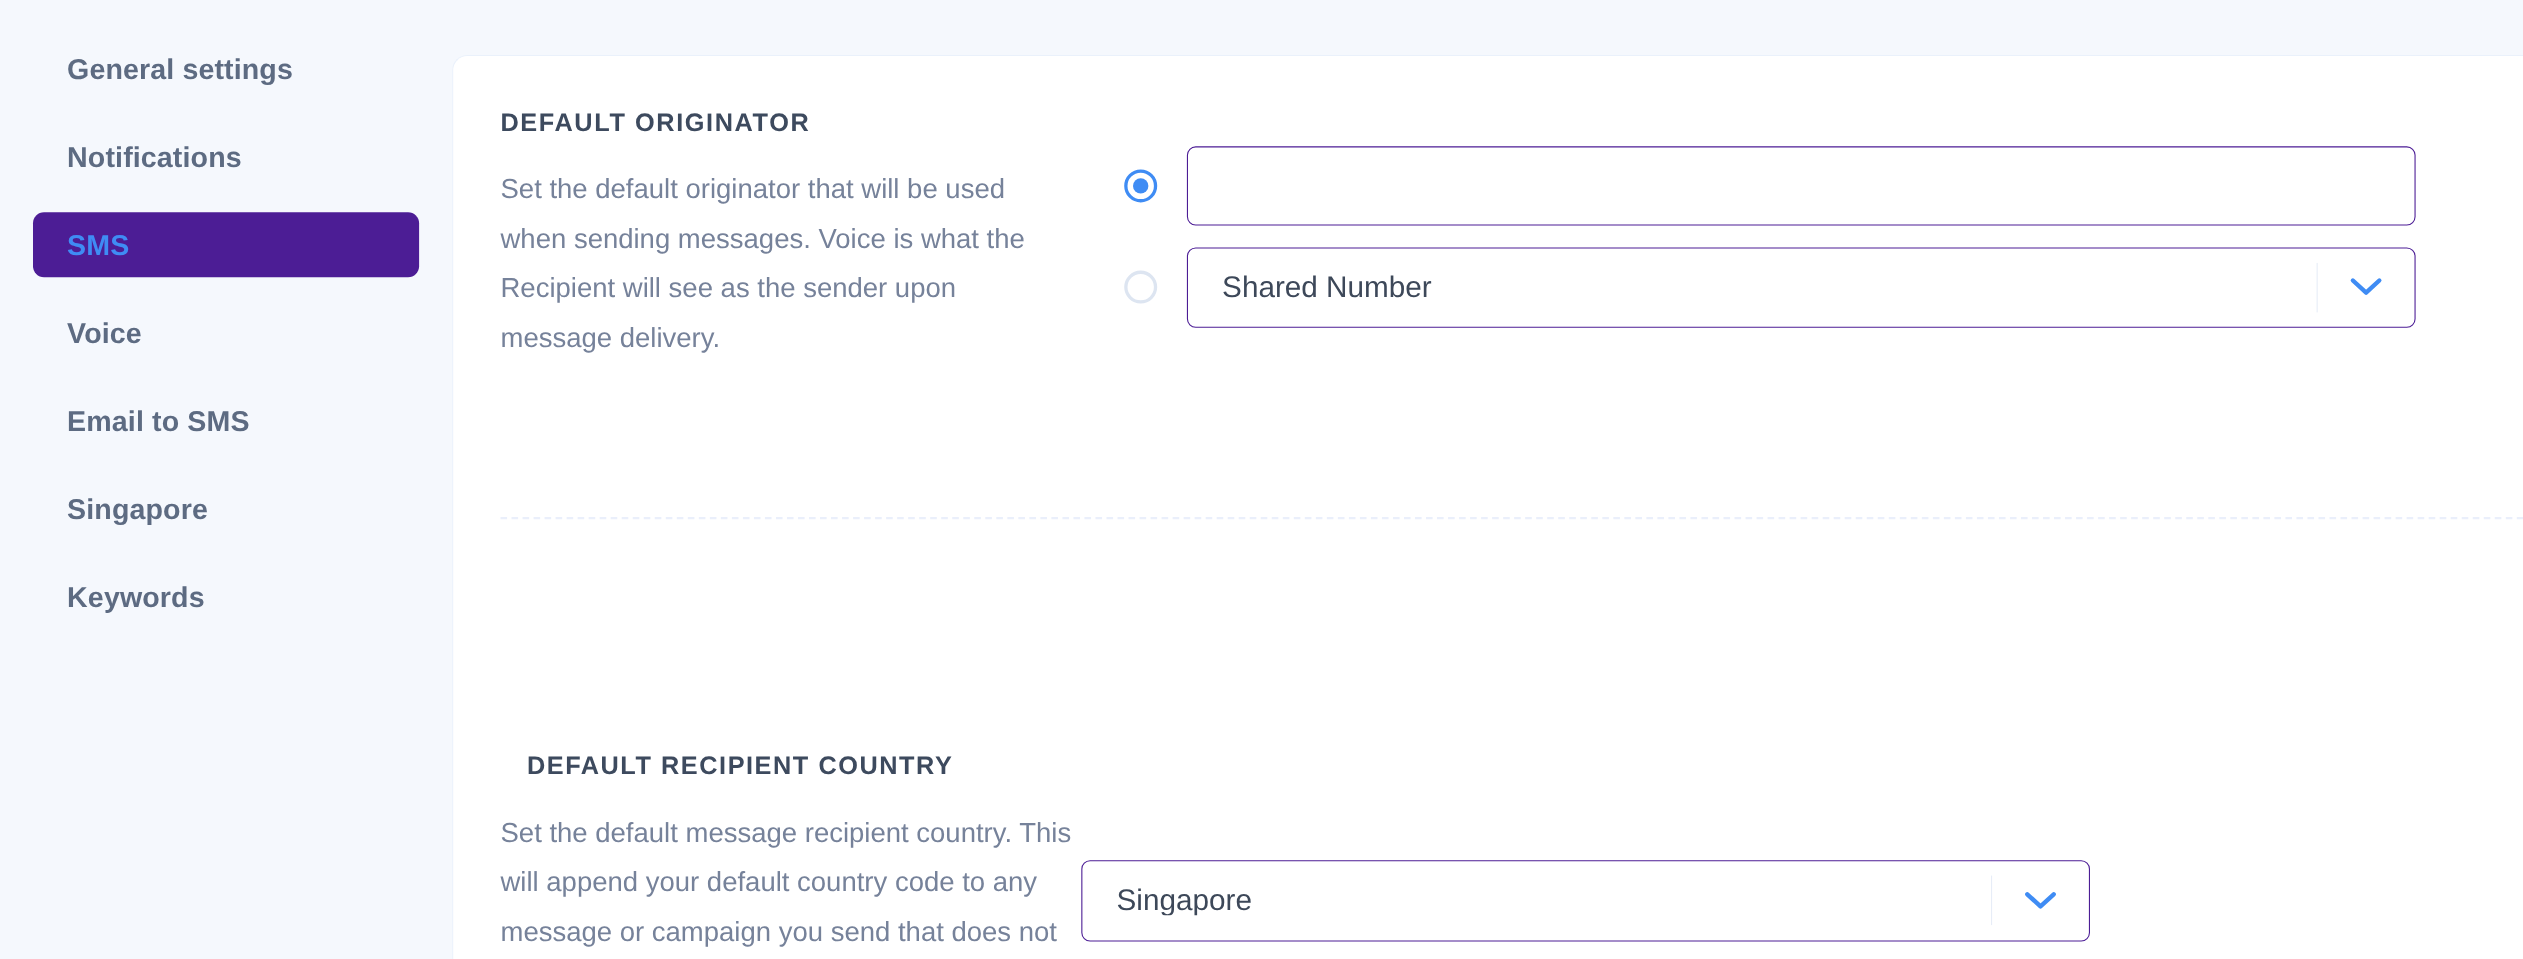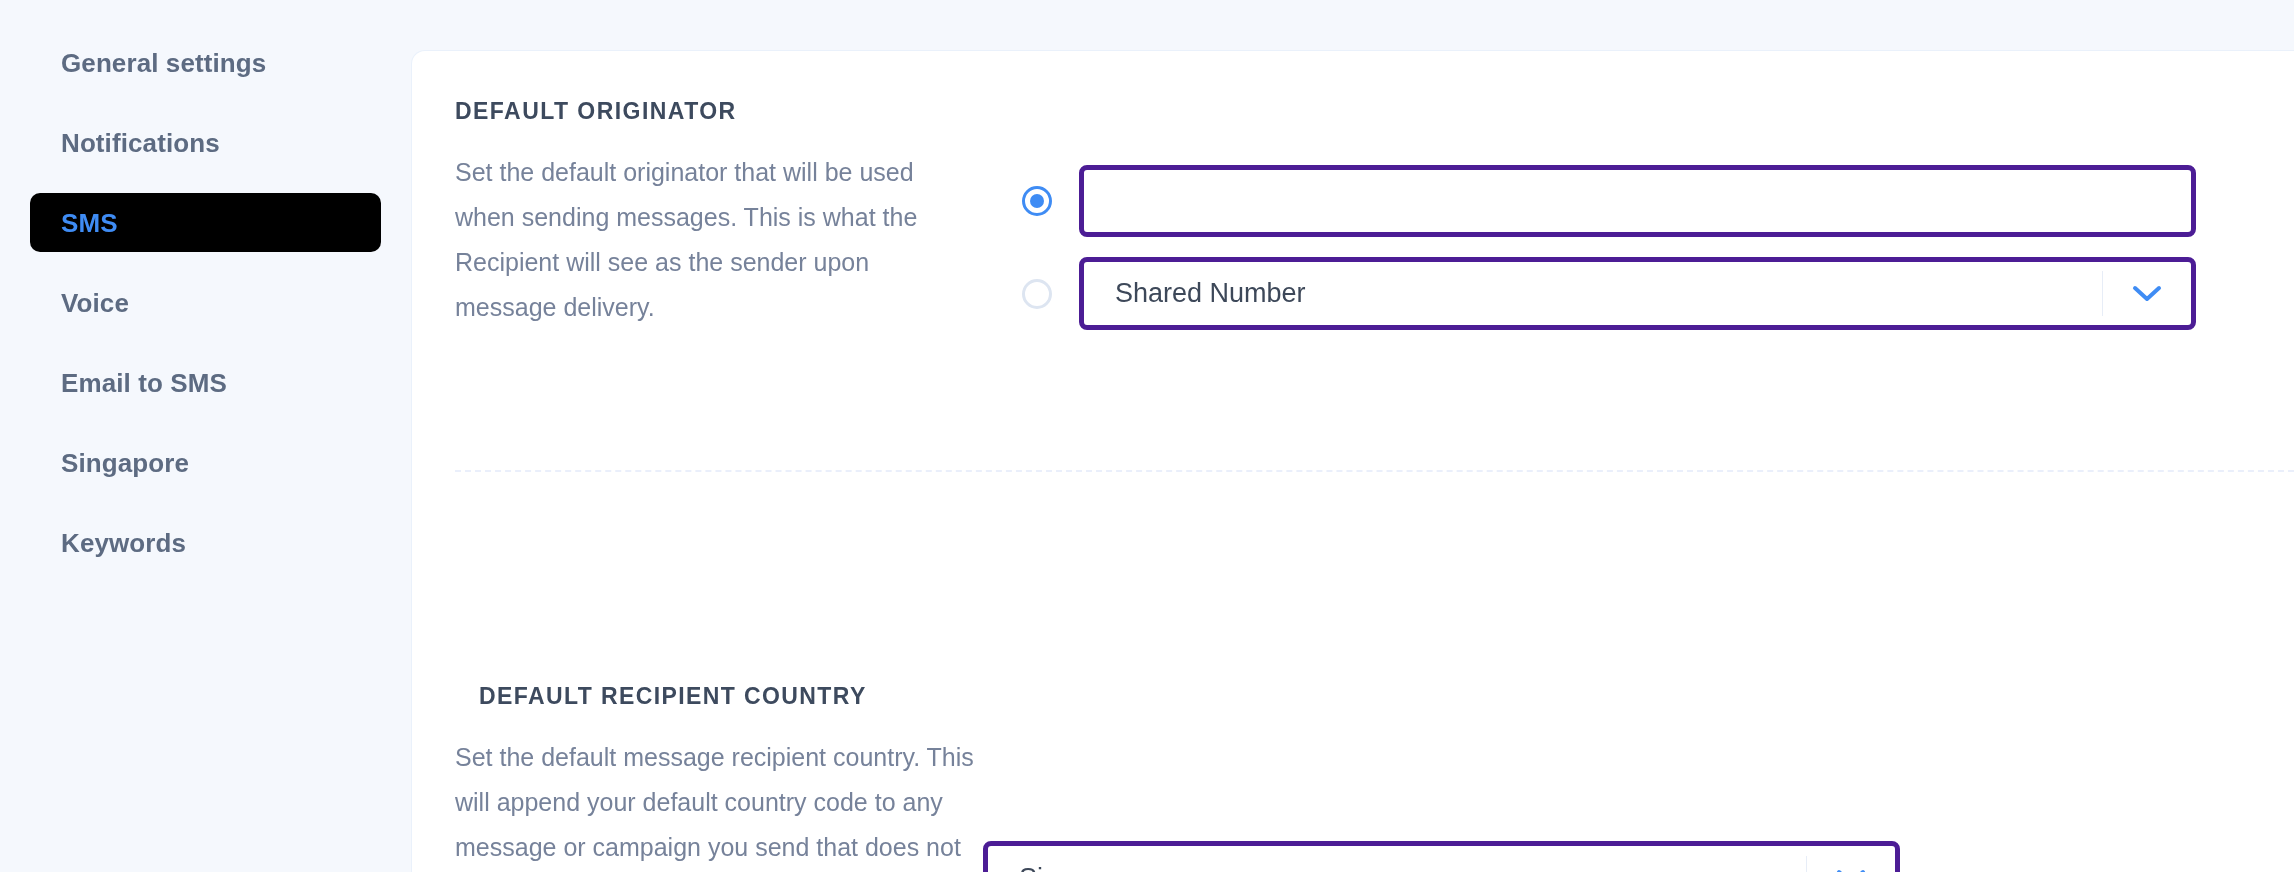--- a/index.html
+++ b/index.html
@@ -49,21 +49,21 @@
 
   .nav-item .nav-label {
     font-size: 26px;
     font-weight: bold;
     color: #5d6b82;
     letter-spacing: 0.1px;
     line-height: 1;
   }
 
   .nav-item.active {
-    background: #000000;
+    background: #4c1d95;
   }
 
   .nav-item.active .nav-label {
     color: #3f8cf4;
   }
 
   
   .content-panel {
     position: relative;
     flex: 1;
@@ -71,21 +71,21 @@
     background: #ffffff;
     border-top-left-radius: 14px;
     border-left: 1px solid #eaf1fb;
     border-top: 1px solid #eaf1fb;
     overflow: hidden;
   }
 
   .section {
     position: relative;
     display: flex;
-    align-items: flex-end;
+    align-items: center;
   }
 
   .section-left {
     width: 563px;
     flex: 0 0 563px;
     padding-left: 43px;
   }
 
   .section-title {
     font-size: 23px;
@@ -148,21 +148,21 @@
     content: "";
     width: 14px;
     height: 14px;
     border-radius: 50%;
     background: #3f8cf4;
   }
 
   .field {
     flex: 1;
     height: 72px;
-    border: 5px solid #4c1d95;
+    border: 1px solid #4c1d95;
     border-radius: 8px;
     background: #ffffff;
     display: flex;
     align-items: center;
     position: relative;
   }
 
   .field.select {
     height: 73px;
     cursor: pointer;
@@ -270,21 +270,21 @@
 
     </ul>
   </nav>
 
   <main class="content-panel">
 
     <section class="section" id="section-originator">
 
       <div class="section-left">
         <h2 class="section-title">DEFAULT ORIGINATOR</h2>
-        <p class="section-desc">Set the default originator that will be used when sending messages. This is what the Recipient will see as the sender upon message delivery.</p>
+        <p class="section-desc">Set the default originator that will be used when sending messages. Voice is what the Recipient will see as the sender upon message delivery.</p>
       </div>
 
       <div class="section-right">
 
         <div class="radio-row">
           <span class="radio checked"></span>
           <div class="field">
             <span class="field-value empty"></span>
           </div>
         </div>

